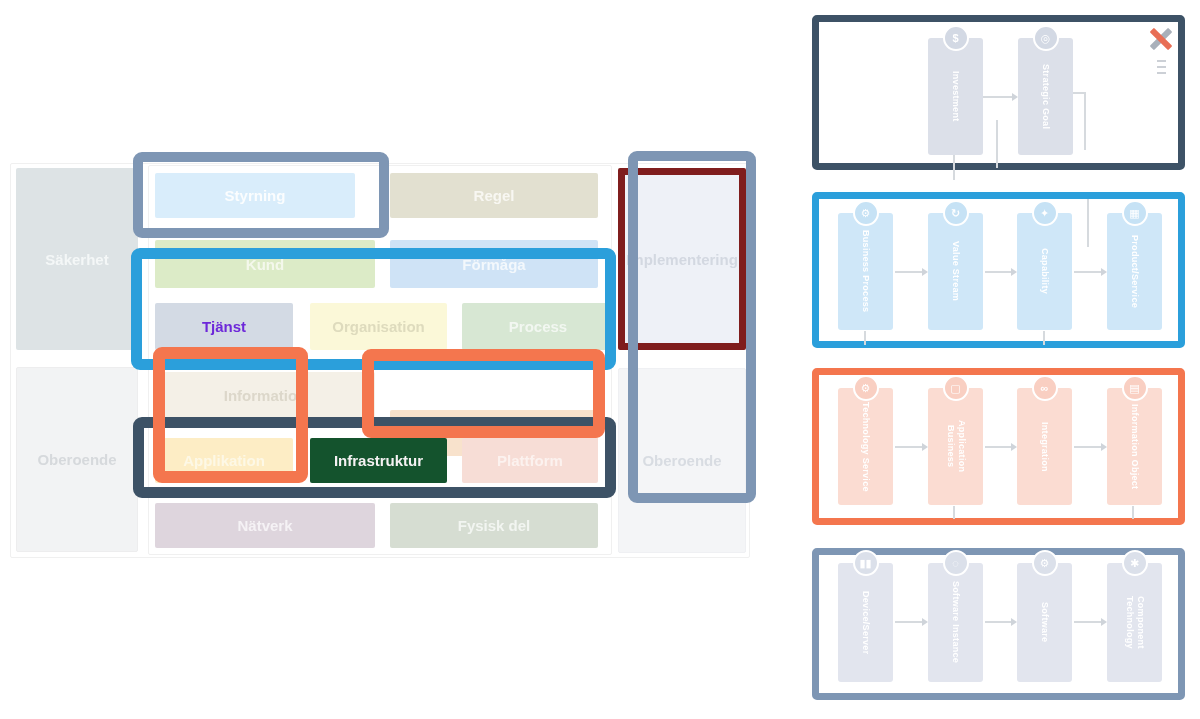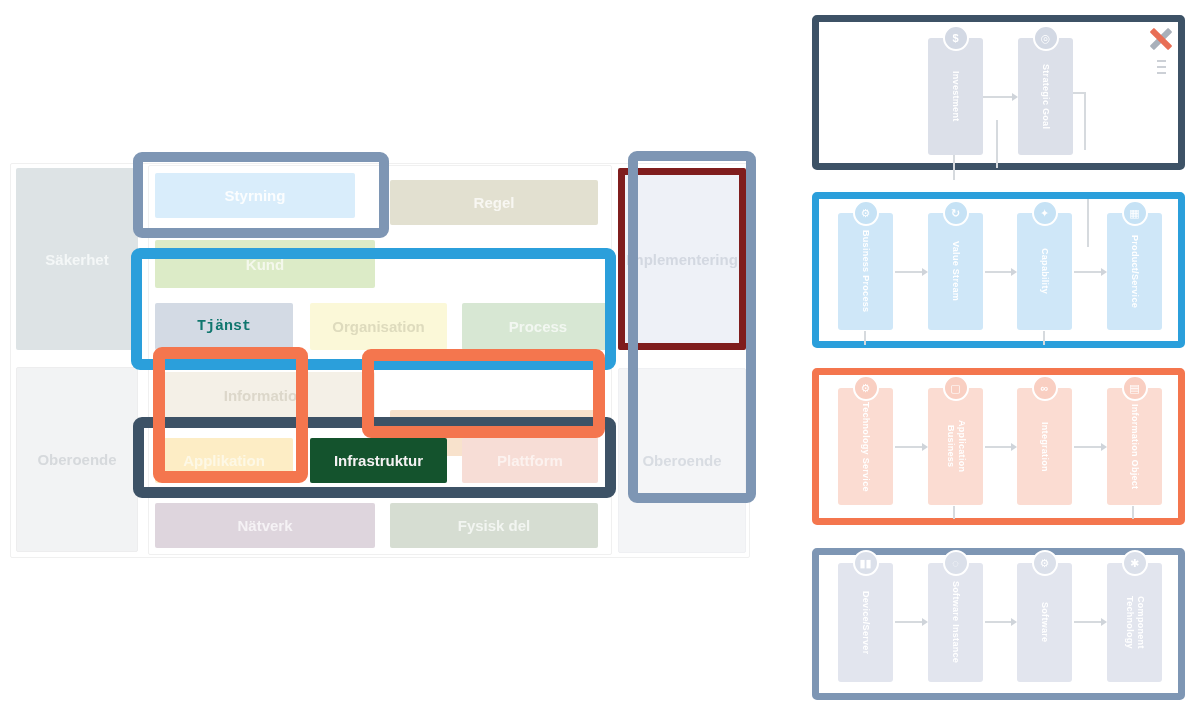--- a/index.html
+++ b/index.html
@@ -12,21 +12,21 @@
 
   
   .cell{position:absolute;display:flex;align-items:center;justify-content:center;
         font-weight:bold;font-size:15px;border-radius:2px;text-align:center;}
   .c-sakerhet{background:#dde3e5;color:#f4f7f7;}
   .c-oberoende-l{background:#f2f3f4;color:#d6d9dc;border:1px solid #ededee;}
   .c-styrning{background:#d9edfb;color:#fbfdfe;}
   .c-regel{background:#e2e0d0;color:#f8f7f2;}
   .c-kund{background:#dcebc7;color:#f4f8ec;}
   .c-formaga{background:#cfe3f6;color:#f3f8fc;}
-  .c-tjanst{background:#d3dae4;color:#0f766e;font-family:Liberation Mono, monospace;}
+  .c-tjanst{background:#d3dae4;color:#6d28d9;}
   .c-organisation{background:#fbf8d8;color:#dedbbd;}
   .c-process{background:#d7e7d3;color:#f2f7f1;}
   .c-information{background:#f4f0e7;color:#dcd7ca;}
   .c-data{background:#f8e2cc;color:#fdf6ee;margin-top:38px;}
   .c-applikation{background:#fdedc5;color:#fdf8e6;}
   .c-infrastruktur{background:#14532d;color:#f5f2f3;}
   .c-plattform{background:#f7ddd6;color:#fcf2ef;}
   .c-natverk{background:#ded5dd;color:#f5f2f5;}
   .c-fysisk{background:#d6ddd2;color:#f2f5f1;}
   .c-implementering{background:#eef1f7;color:#d3d8e1;border:7px solid #7f1d1d;}
@@ -90,26 +90,29 @@
   <div class="cell c-implementering" style="left:618px;top:168px;width:128px;height:182px;">
       <span>Implementering</span>
     </div>
   <div class="cell c-oberoende-r" style="left:618px;top:368px;width:128px;height:185px;">
       <span>Oberoende</span>
     </div>
 
   <div class="cell c-styrning" style="left:155px;top:173px;width:200px;height:45px;">
       <span>Styrning</span>
     </div>
-  <div class="cell c-regel" style="left:390px;top:173px;width:208px;height:45px;margin-top:7px;">
+  <div class="cell c-regel" style="left:390px;top:173px;width:208px;height:45px;">
       <span>Regel</span>
     </div>
 
   <div class="cell c-kund" style="left:155px;top:240px;width:220px;height:48px;">
       <span>Kund</span>
+    </div>
+  <div class="cell c-formaga" style="left:390px;top:240px;width:208px;height:48px;">
+      <span>Förmåga</span>
     </div>
 
   <div class="cell c-tjanst" style="left:155px;top:303px;width:138px;height:47px;">
       <span>Tjänst</span>
     </div>
   <div class="cell c-organisation" style="left:310px;top:303px;width:137px;height:47px;">
       <span>Organisation</span>
     </div>
   <div class="cell c-process" style="left:462px;top:303px;width:152px;height:47px;">
       <span>Process</span>

